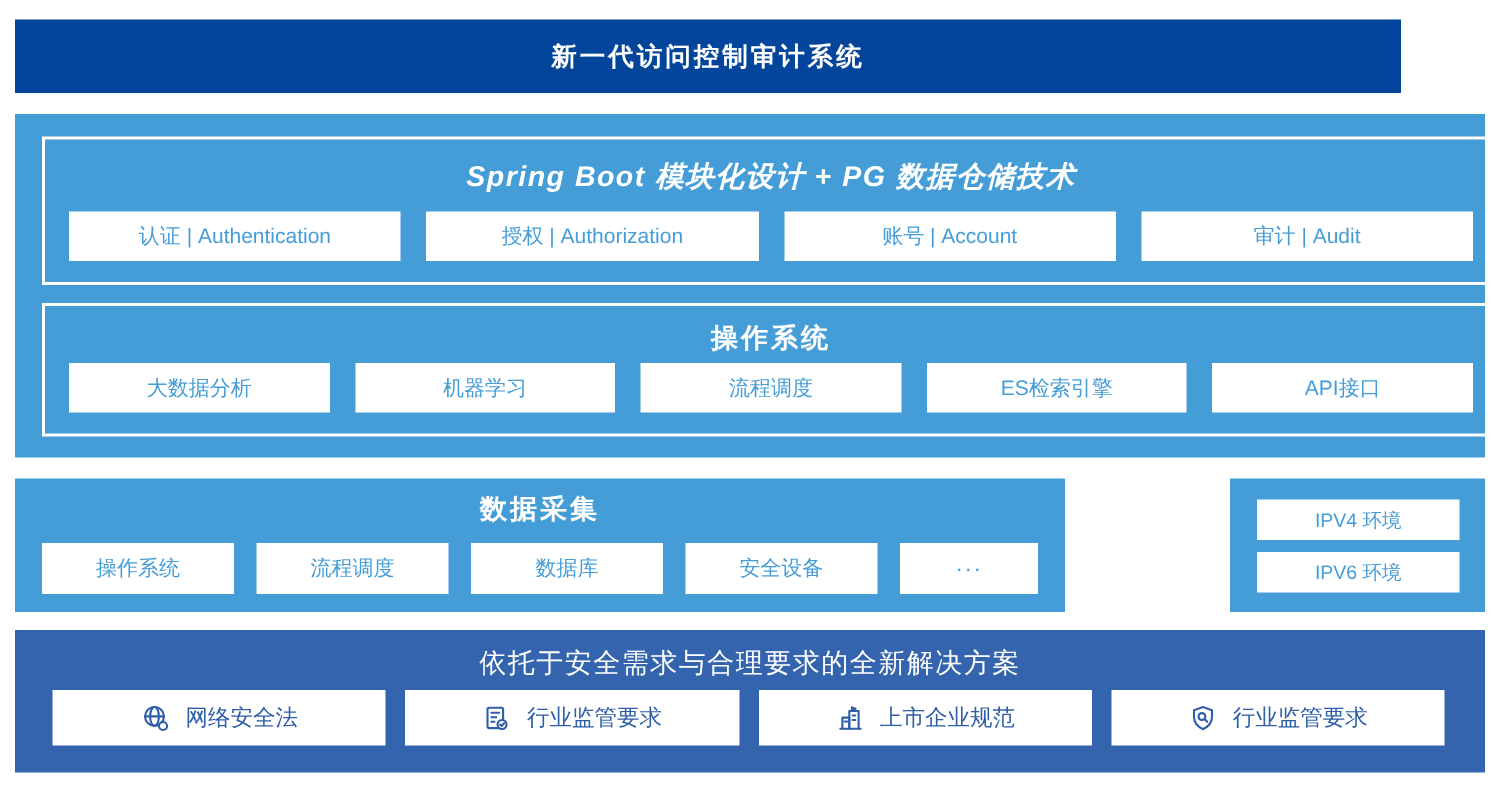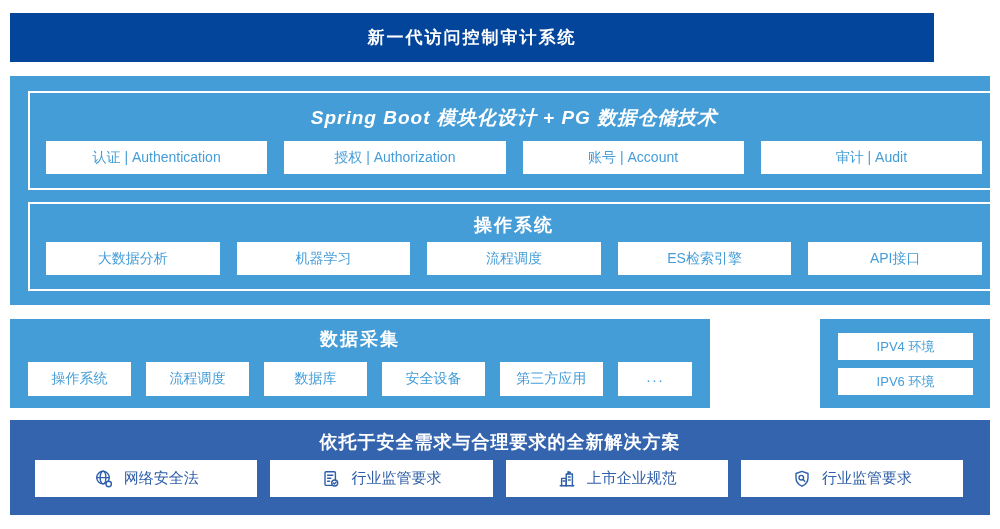--- a/index.html
+++ b/index.html
@@ -71,21 +71,21 @@
   }
   .env-chip.ipv4 { top: 14px; }
   .env-chip.ipv6 { top: 49px; }
   
   .solution-panel {
     position: absolute; left: 10px; top: 420px; width: 980px; height: 95px;
     background: #3464ad;
   }
   .solution-title {
     margin-top: 10px; text-align: center; color: #ffffff;
-    font-size: 18px; font-weight: bold; letter-spacing: 1px;
+    font-size: 18px; font-weight: normal; letter-spacing: 1px;
   }
   .solution-row {
     position: absolute; left: 25px; right: 27px; bottom: 18px;
     display: flex; gap: 13px; height: 37px;
   }
   .solution-chip {
     flex: 1; background: #ffffff; color: #2e5ea8; font-size: 15px;
     display: flex; align-items: center; justify-content: center; gap: 10px;
     white-space: nowrap;
   }
@@ -127,21 +127,20 @@
 
   </div>
 
   <div class="collection-panel">
     <div class="inner-title">数据采集</div>
     <div class="chip-row">
       <div class="chip small">操作系统</div>
       <div class="chip small">流程调度</div>
       <div class="chip small">数据库</div>
       <div class="chip small">安全设备</div>
-      <div class="chip small">第三方应用</div>
       <div class="chip dots">···</div>
     </div>
   </div>
 
   <div class="env-panel">
     <div class="env-chip ipv4">IPV4 环境</div>
     <div class="env-chip ipv6">IPV6 环境</div>
   </div>
 
   <div class="solution-panel">

